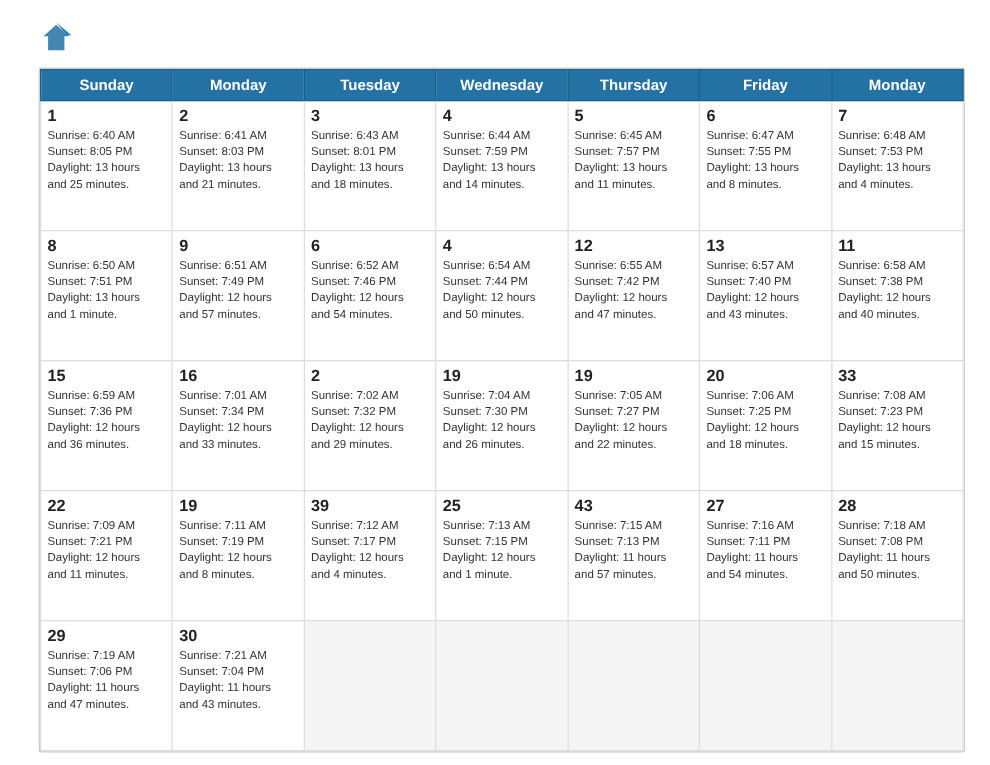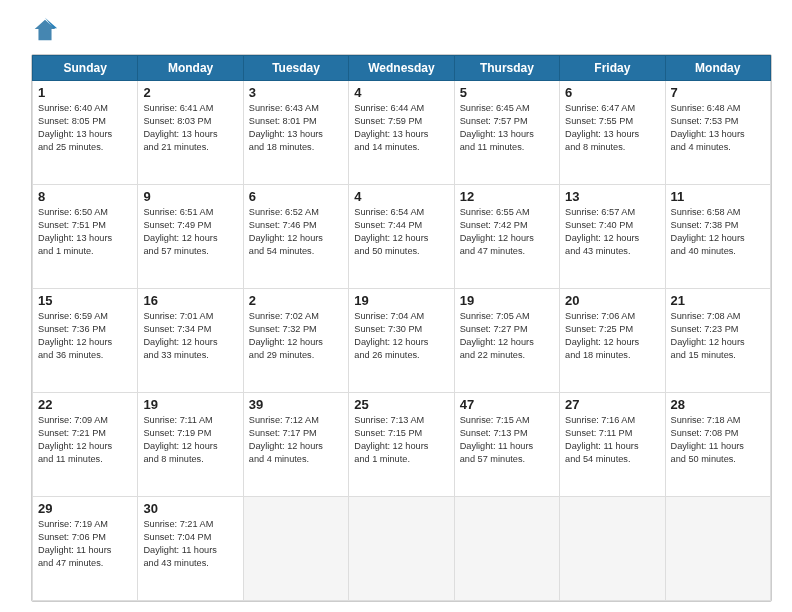--- a/index.html
+++ b/index.html
@@ -222,21 +222,21 @@
             </td>
             <td class="day-cell">
               <span class="day-num">19</span>
               <div class="cell-text">Sunrise: 7:05 AM<br>Sunset: 7:27 PM<br>Daylight: 12 hours<br>and 22 minutes.</div>
             </td>
             <td class="day-cell">
               <span class="day-num">20</span>
               <div class="cell-text">Sunrise: 7:06 AM<br>Sunset: 7:25 PM<br>Daylight: 12 hours<br>and 18 minutes.</div>
             </td>
             <td class="day-cell">
-              <span class="day-num">21</span>
+              <span class="day-num">33</span>
               <div class="cell-text">Sunrise: 7:08 AM<br>Sunset: 7:23 PM<br>Daylight: 12 hours<br>and 15 minutes.</div>
             </td>
           </tr>
           <tr>
             <td class="day-cell">
               <span class="day-num">22</span>
               <div class="cell-text">Sunrise: 7:09 AM<br>Sunset: 7:21 PM<br>Daylight: 12 hours<br>and 11 minutes.</div>
             </td>
             <td class="day-cell">
               <span class="day-num">19</span>
@@ -244,21 +244,21 @@
             </td>
             <td class="day-cell">
               <span class="day-num">39</span>
               <div class="cell-text">Sunrise: 7:12 AM<br>Sunset: 7:17 PM<br>Daylight: 12 hours<br>and 4 minutes.</div>
             </td>
             <td class="day-cell">
               <span class="day-num">25</span>
               <div class="cell-text">Sunrise: 7:13 AM<br>Sunset: 7:15 PM<br>Daylight: 12 hours<br>and 1 minute.</div>
             </td>
             <td class="day-cell">
-              <span class="day-num">47</span>
+              <span class="day-num">43</span>
               <div class="cell-text">Sunrise: 7:15 AM<br>Sunset: 7:13 PM<br>Daylight: 11 hours<br>and 57 minutes.</div>
             </td>
             <td class="day-cell">
               <span class="day-num">27</span>
               <div class="cell-text">Sunrise: 7:16 AM<br>Sunset: 7:11 PM<br>Daylight: 11 hours<br>and 54 minutes.</div>
             </td>
             <td class="day-cell">
               <span class="day-num">28</span>
               <div class="cell-text">Sunrise: 7:18 AM<br>Sunset: 7:08 PM<br>Daylight: 11 hours<br>and 50 minutes.</div>
             </td>

